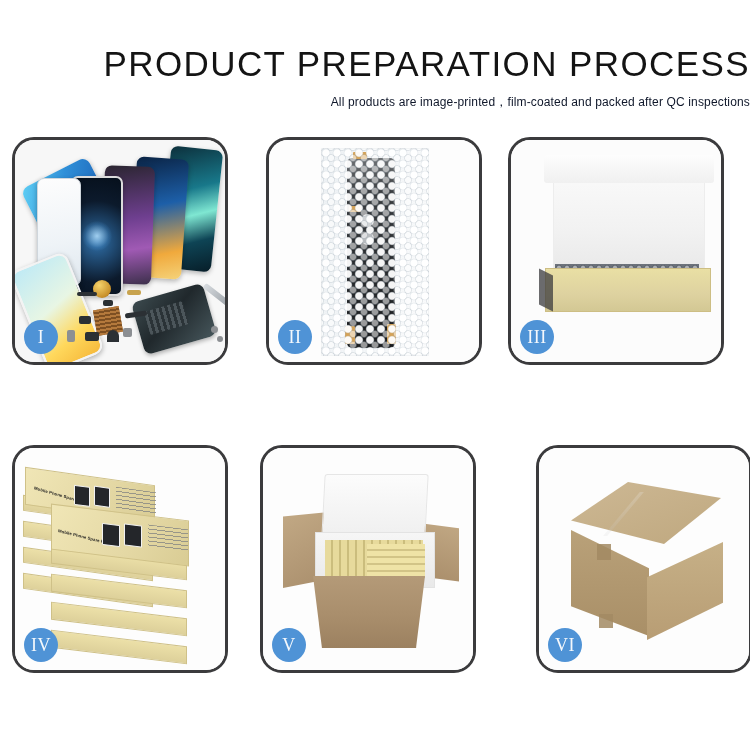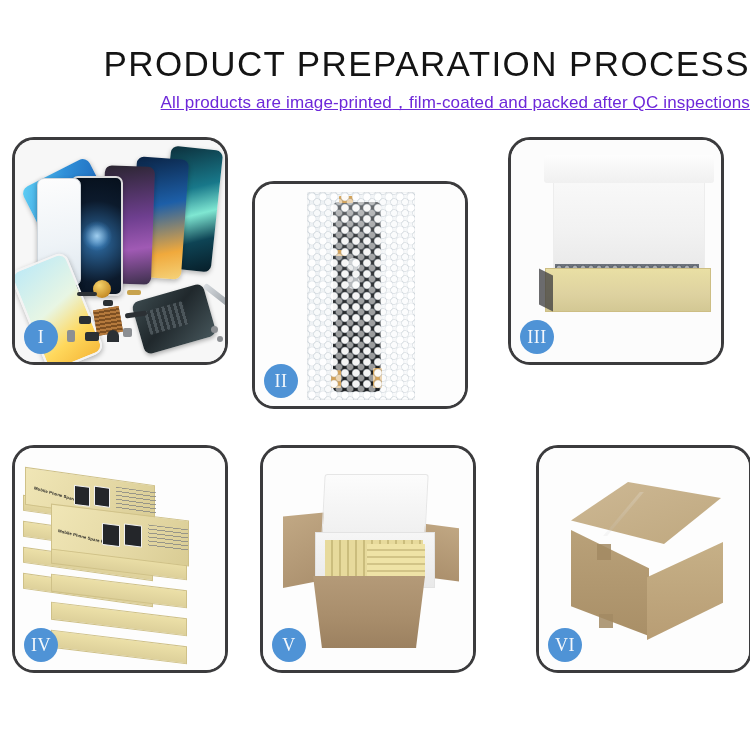--- a/index.html
+++ b/index.html
@@ -12,33 +12,33 @@
 
   
   .header{position:absolute;left:0;top:0;width:750px;text-align:right;}
   .title{
     font-size:35px;letter-spacing:1.4px;color:#141414;
     font-weight:400;margin-top:42px;line-height:44px;
     font-family:"Liberation Sans",sans-serif;
     white-space:nowrap;
   }
   .subtitle{
-    font-size:17px;color:#6d28d9;margin-top:7px;line-height:19px;
-    letter-spacing:.15px;white-space:nowrap;text-decoration:underline;
+    font-size:12px;color:#0f172a;margin-top:7px;line-height:19px;
+    letter-spacing:.15px;white-space:nowrap;
   }
 
   
   .grid{position:absolute;left:12px;top:137px;width:726px;height:551px;}
   .panel{
     position:absolute;width:216px;height:228px;
     border:3px solid #3b3b3d;border-radius:22px;
     background:#fbfbfb;overflow:hidden;box-sizing:border-box;
   }
   .p1{left:0px;  top:0px;}
-  .p2{left:240px;top:0px;margin-top:44px;}
+  .p2{left:254px;top:0px;}
   .p3{left:496px;top:0px;}
   .p4{left:0px;  top:308px;}
   .p5{left:248px;top:308px;}
   .p6{left:524px;top:308px;}
 
   .stage{position:absolute;inset:0;}
 
   .badge{
     position:absolute;left:9px;bottom:8px;width:34px;height:34px;
     border-radius:50%;background:#4f93d6;

